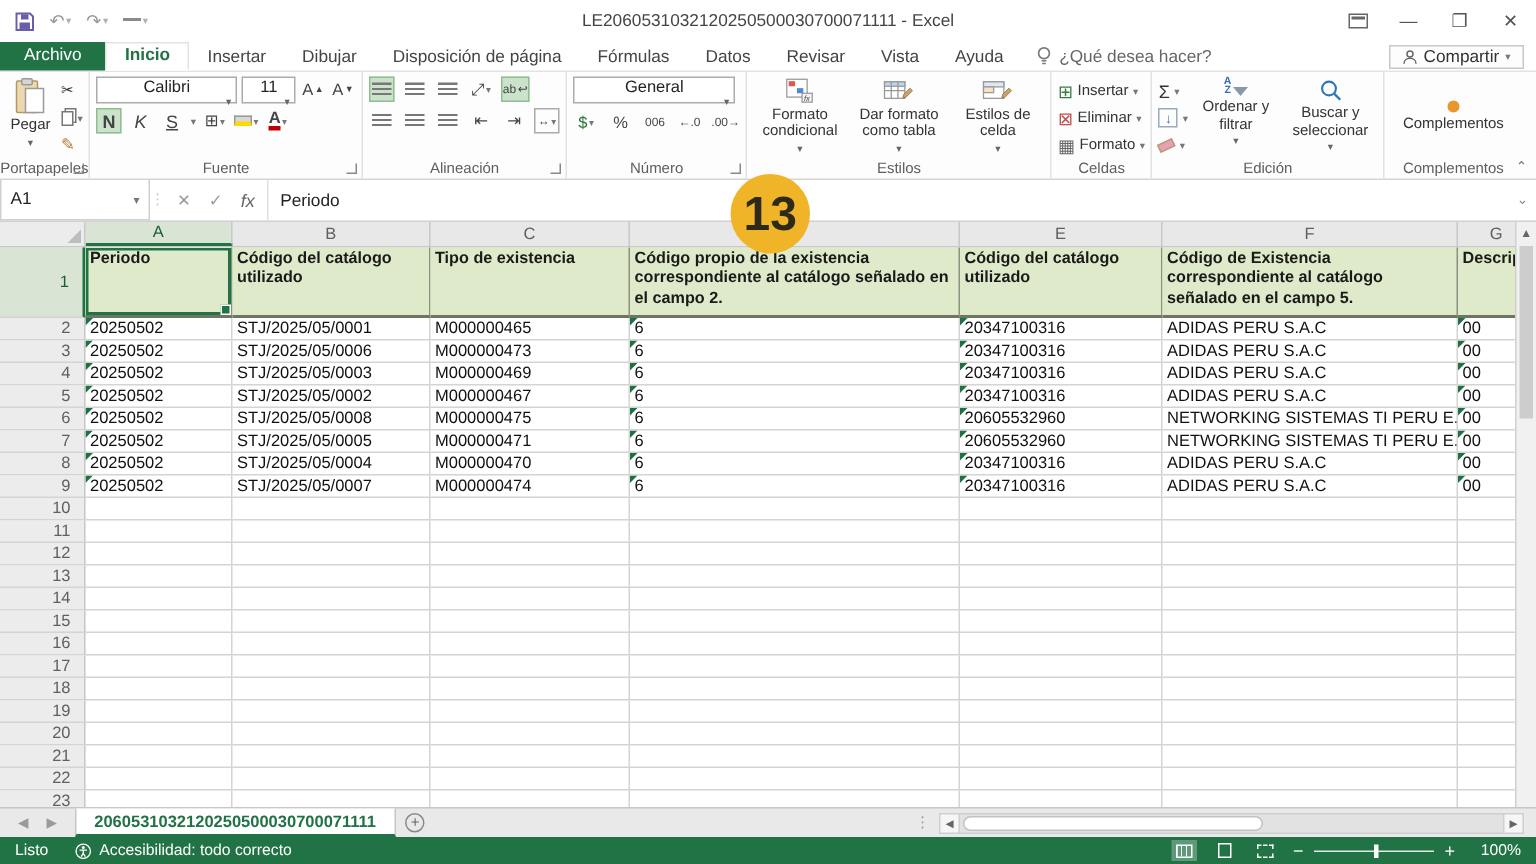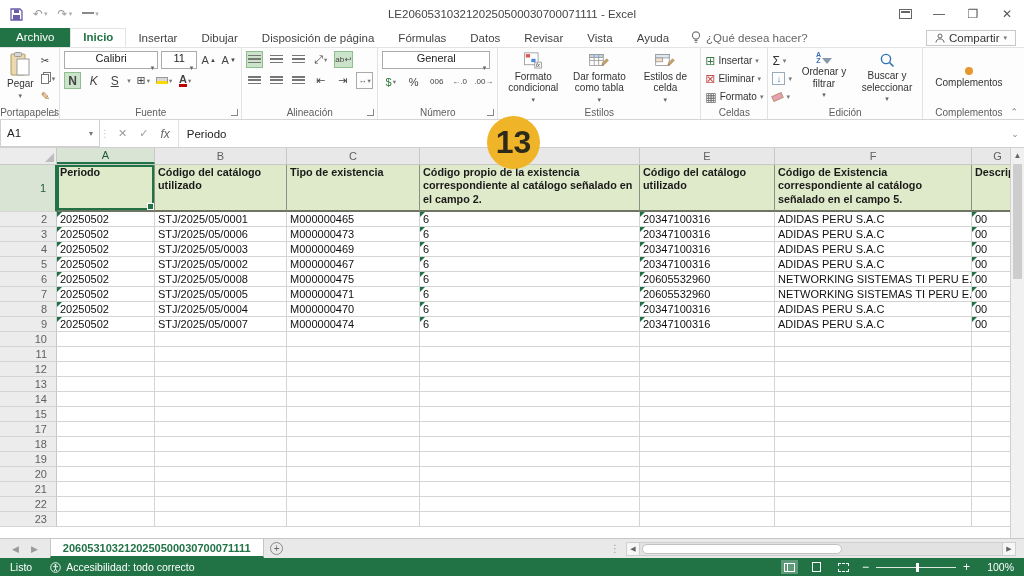--- a/index.html
+++ b/index.html
@@ -720,20 +720,30 @@
           <div class="rowhead">15</div>
           <div class="cell" style="width: 98px;"></div>
           <div class="cell" style="width: 132px;"></div>
           <div class="cell" style="width: 133px;"></div>
           <div class="cell" style="width: 220px;"></div>
           <div class="cell" style="width: 135px;"></div>
           <div class="cell" style="width: 197px;"></div>
           <div class="cell" style="width: 52px;"></div>
         </div>
         <div class="grow" style="height: 15px;">
+          <div class="rowhead">16</div>
+          <div class="cell" style="width: 98px;"></div>
+          <div class="cell" style="width: 132px;"></div>
+          <div class="cell" style="width: 133px;"></div>
+          <div class="cell" style="width: 220px;"></div>
+          <div class="cell" style="width: 135px;"></div>
+          <div class="cell" style="width: 197px;"></div>
+          <div class="cell" style="width: 52px;"></div>
+        </div>
+        <div class="grow" style="height: 15px;">
           <div class="rowhead">17</div>
           <div class="cell" style="width: 98px;"></div>
           <div class="cell" style="width: 132px;"></div>
           <div class="cell" style="width: 133px;"></div>
           <div class="cell" style="width: 220px;"></div>
           <div class="cell" style="width: 135px;"></div>
           <div class="cell" style="width: 197px;"></div>
           <div class="cell" style="width: 52px;"></div>
         </div>
         <div class="grow" style="height: 15px;">

